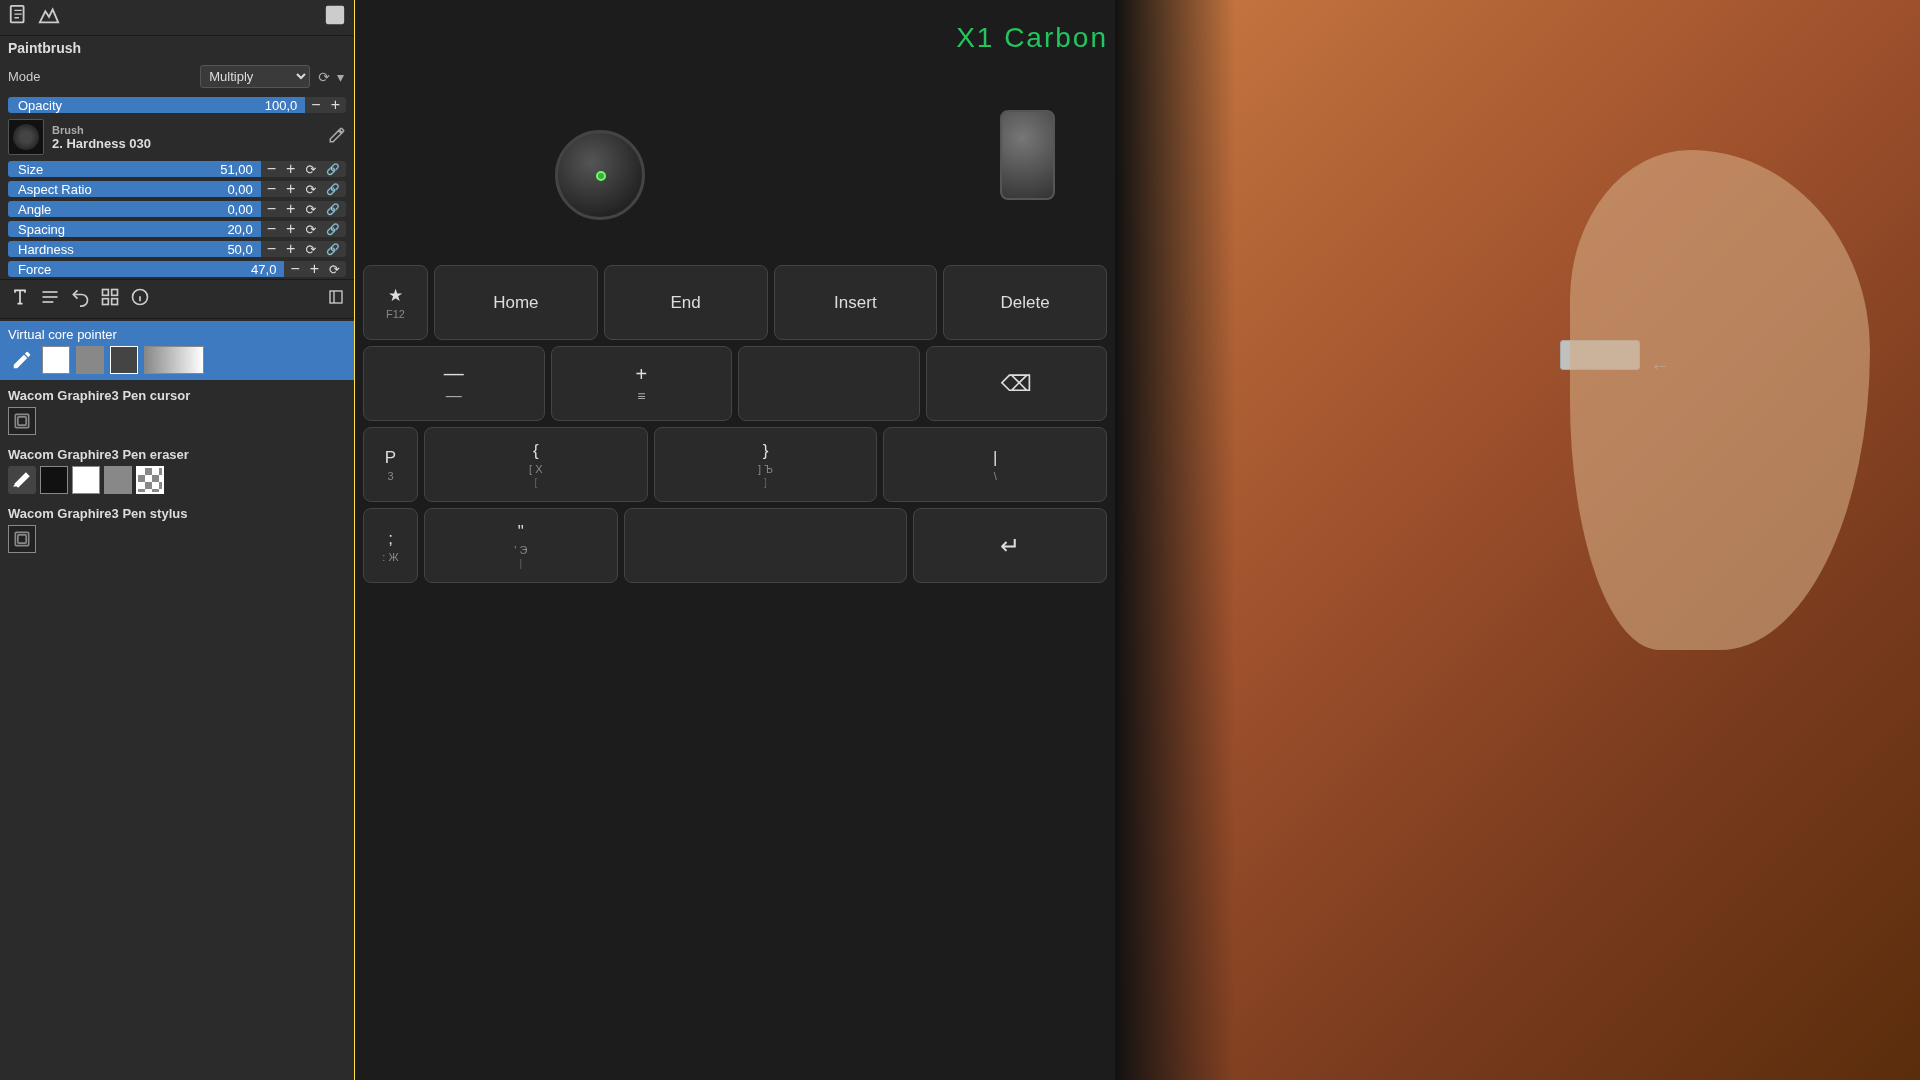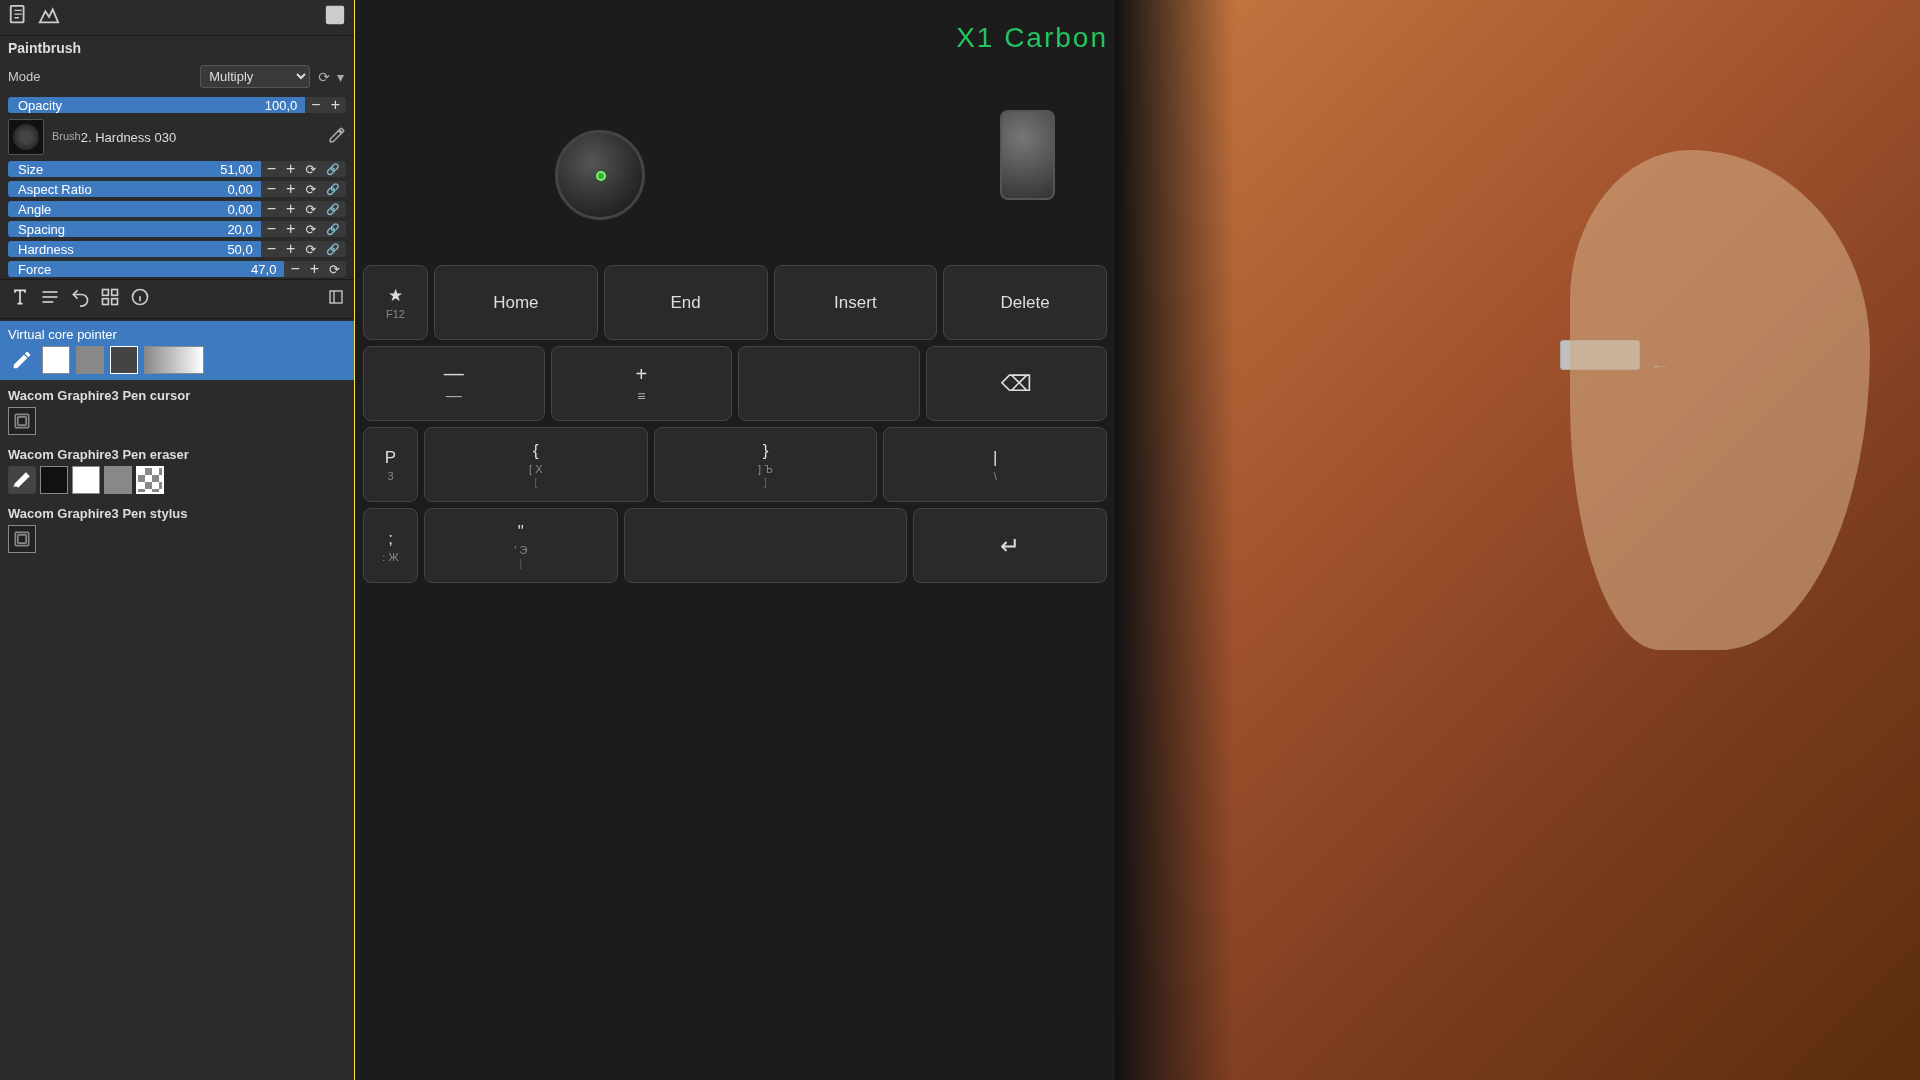--- a/index.html
+++ b/index.html
@@ -443,21 +443,21 @@
     <div class="slider-controls">
       <button class="ctrl-btn">−</button>
       <button class="ctrl-btn">+</button>
     </div>
   </div>
 
   <div class="brush-section">
     <div class="brush-preview">
       <div class="brush-preview-inner"></div>
     </div>
-    <div style="display:flex; flex-direction:row; flex:1;">
+    <div style="display:flex; flex-direction:column; flex:1;font-weight:bold;">
       <span style="color:#aaa; font-size:11px;">Brush</span>
       <span class="brush-name">2. Hardness 030</span>
     </div>
     <button class="brush-edit-btn">
       <svg width="18" height="18" viewBox="0 0 24 24" fill="none" stroke="#aaa" stroke-width="2">
           <path d="M3 17.25V21h3.75L17.81 9.94l-3.75-3.75L3 17.25z"></path>
           <path d="M20.71 7.04a1 1 0 0 0 0-1.41l-2.34-2.34a1 1 0 0 0-1.41 0l-1.83 1.83 3.75 3.75 1.83-1.83z"></path>
         </svg>
     </button>
   </div>

